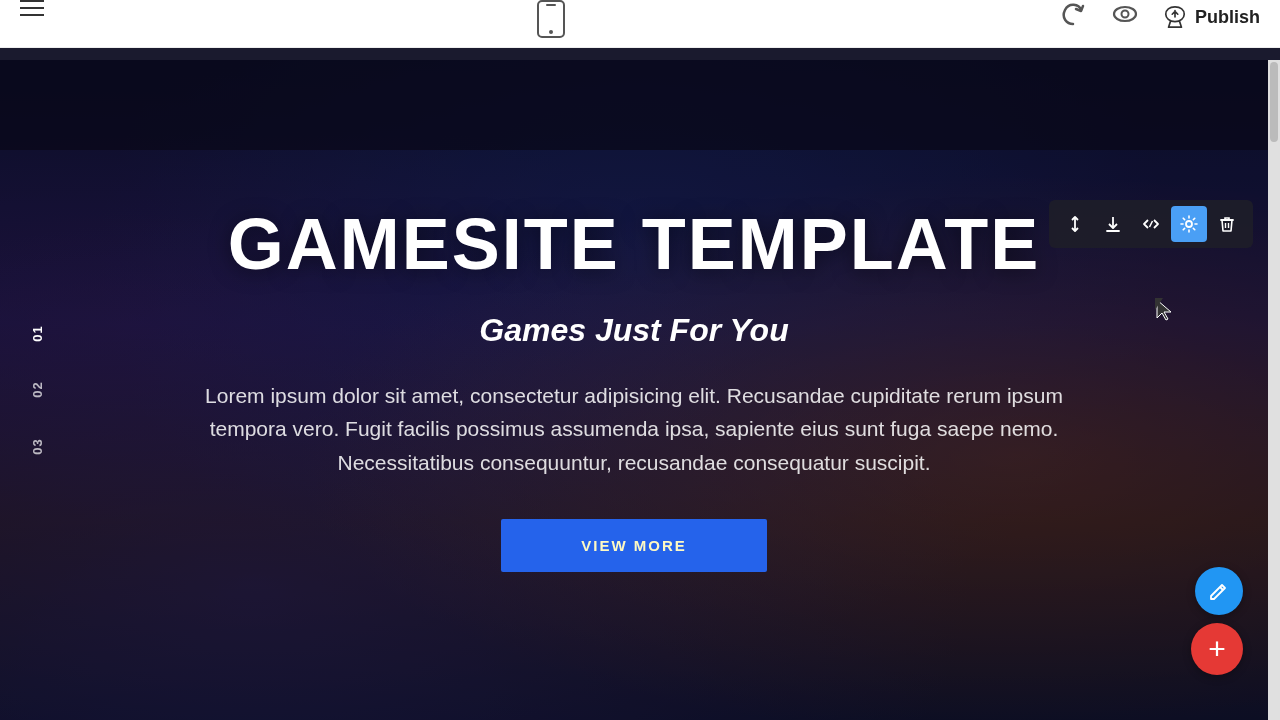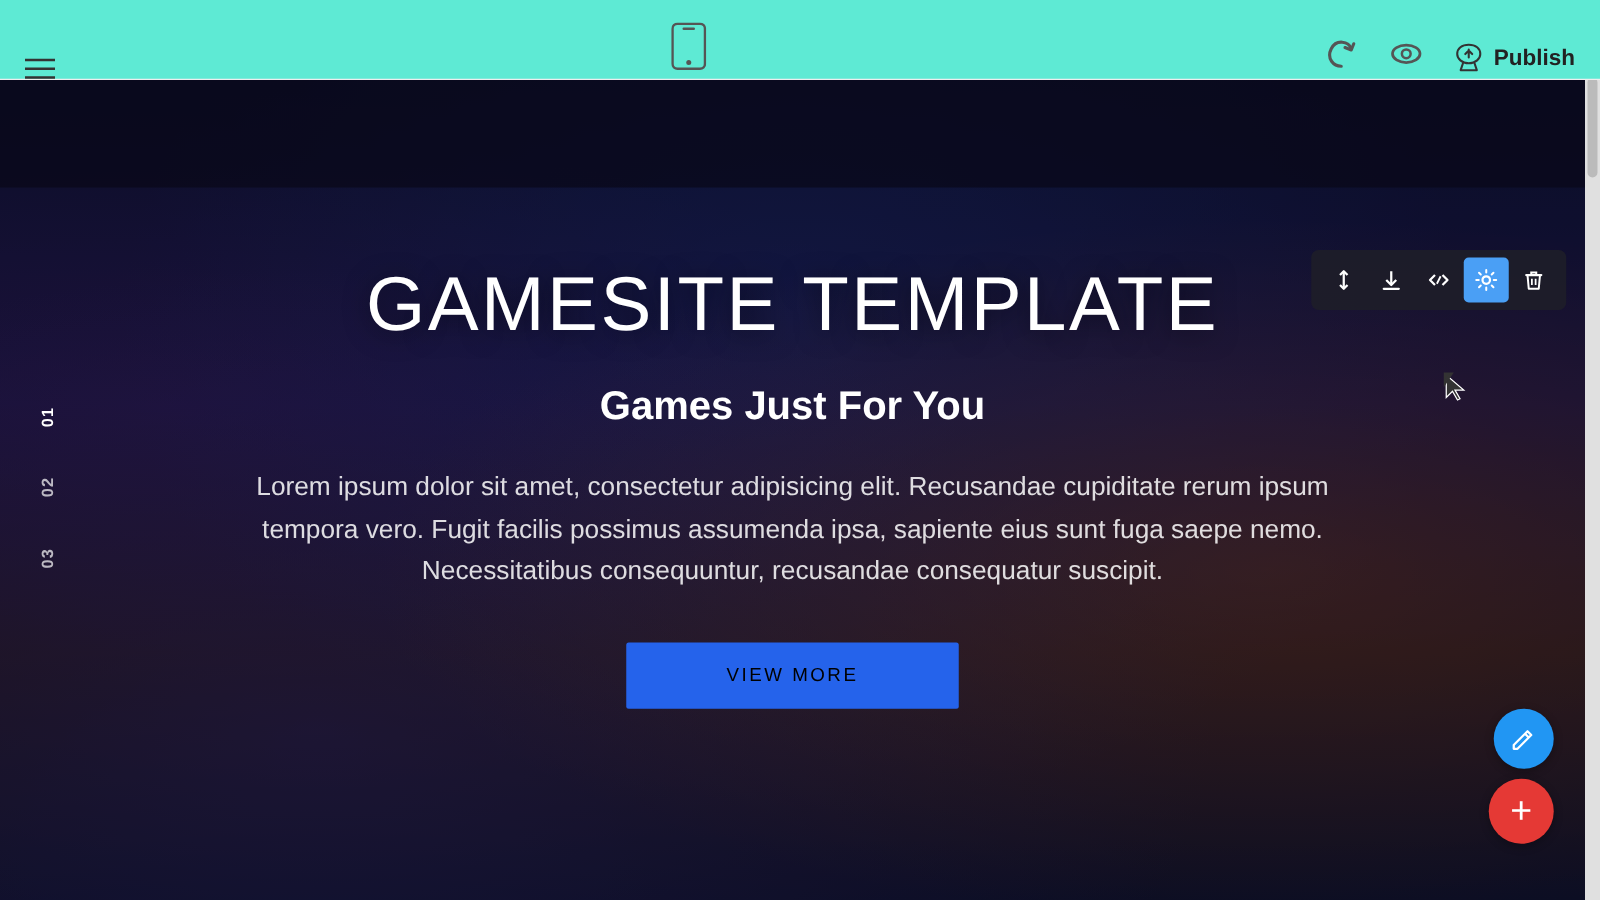--- a/index.html
+++ b/index.html
@@ -2,24 +2,24 @@
 <html><head>
   <meta charset="utf-8">
   <style>
     * { margin: 0; padding: 0; box-sizing: border-box; }
     body { width: 1280px; height: 720px; overflow: hidden; font-family: Arial, sans-serif; background: #1a1a2e; }
 
     
     .top-bar {
       position: fixed;
       top: 0; left: 0; right: 0;
-      height: 64px;
-      background: #5eead4;
+      height: 48px;
+      background: #ffffff;
       display: flex;
-      align-items: flex-end;
+      align-items: flex-start;
       justify-content: space-between;
       padding: 0 20px;
       z-index: 100;
       border-bottom: 1px solid #eee;
     }
     .top-bar-left { display: flex; align-items: center; }
     .hamburger-icon { display: flex; flex-direction: column; gap: 5px; cursor: pointer; }
     .hamburger-icon span { display: block; width: 24px; height: 2px; background: #333; }
     .top-bar-center { display: flex; align-items: center; justify-content: center; }
     .phone-icon { font-size: 28px; color: #555; }
@@ -134,49 +134,50 @@
 
     
     .hero-content {
       position: relative;
       z-index: 10;
       text-align: center;
       padding: 0 40px;
       max-width: 1100px;
     }
     .hero-title {
-      font-size: 61px;
-      font-weight: 400;
+      font-size: 72px;
+      font-weight: 700;
       color: #fff;
       letter-spacing: 2px;
       line-height: 1;
       margin-bottom: 32px;
       text-shadow: 0 2px 20px rgba(0,0,0,0.5);
     }
     .hero-subtitle {
       font-size: 32px;
       font-weight: 600;
       color: #fff;
+      font-style: italic;
       margin-bottom: 30px;
     }
     .hero-description {
       font-size: 21px;
       color: rgba(255,255,255,0.85);
       max-width: 900px;
       margin: 0 auto 40px;
       line-height: 1.6;
       text-align: center;
     }
     .view-more-btn {
       background: #2563eb;
-      color: #000000;
+      color: #fef9c3;
       border: none;
       padding: 18px 80px;
       font-size: 15px;
-      font-weight: 400;
+      font-weight: 700;
       letter-spacing: 2px;
       cursor: pointer;
       border-radius: 2px;
       text-transform: uppercase;
     }
 
     
     .cursor {
       position: absolute;
       width: 20px; height: 20px;

